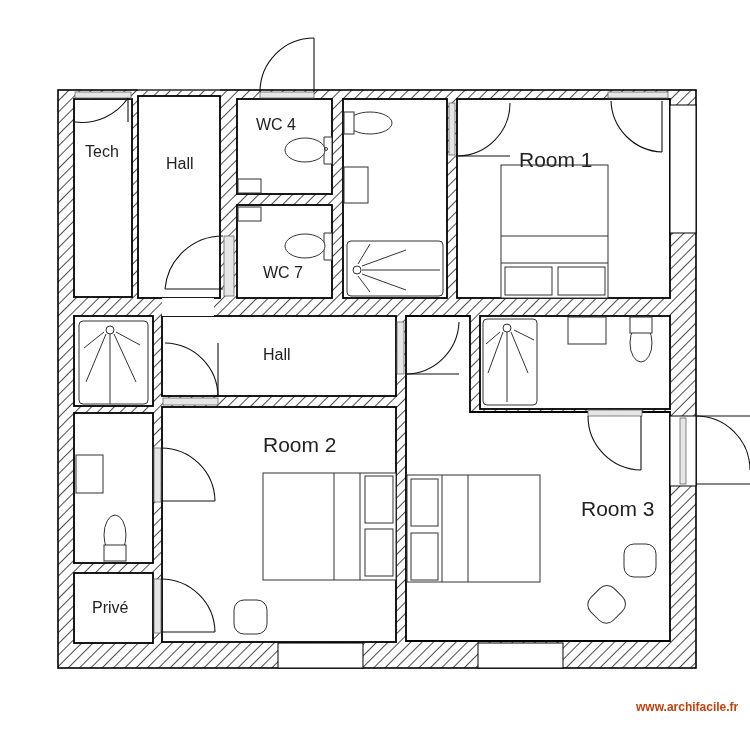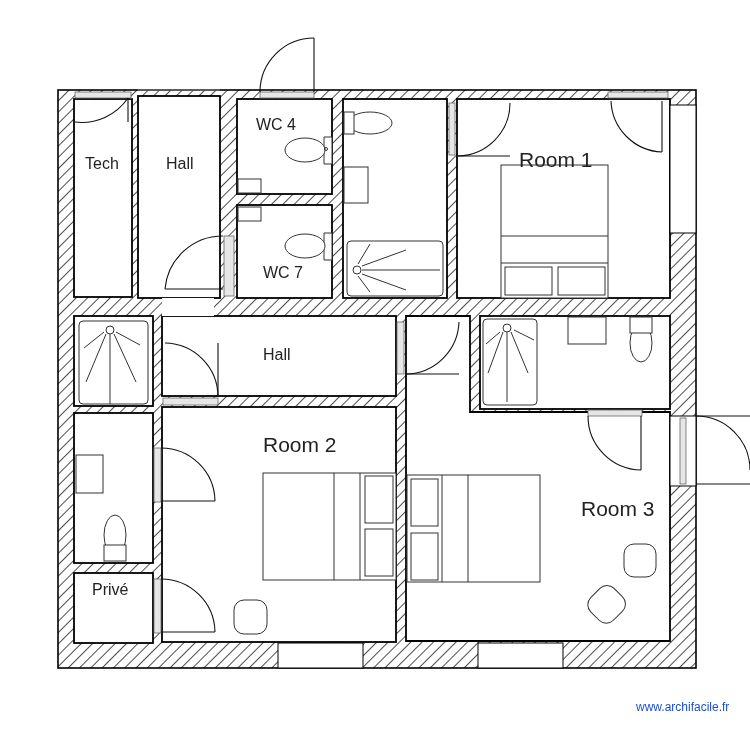--- a/index.html
+++ b/index.html
@@ -8,21 +8,21 @@
   .wall { fill:url(#hatch); stroke:#000; stroke-width:1.6; }
   .room { fill:#fff; stroke:#000; stroke-width:1.8; }
   .fix { fill:#fff; stroke:#333; stroke-width:1; }
   .thin { fill:none; stroke:#333; stroke-width:1; }
   .door-arc { fill:none; stroke:#111; stroke-width:1.1; }
   .door-leaf { stroke:#111; stroke-width:1.1; }
   .sill { fill:#e6e6e6; stroke:#666; stroke-width:0.8; }
   .label { position:absolute; color:#222; white-space:nowrap; }
   .lbl-small { font-size:16px; }
   .lbl-big { font-size:21px; }
-  .credit { position:absolute; left:636px; top:700px; font-size:12px; color:#1d4ed8; }
+  .credit { position:absolute; left:636px; top:700px; font-size:12px; color:#c2410c;font-weight:bold; }
 </style>
 </head>
 <body>
 
 <svg width="750" height="750" viewBox="0 0 750 750">
   <defs>
     <pattern id="hatch" patternUnits="userSpaceOnUse" width="8" height="8" patternTransform="rotate(45)">
       <rect width="8" height="8" fill="#fff"></rect>
       <line x1="0" y1="0" x2="0" y2="8" stroke="#000" stroke-width="1.4"></line>
     </pattern>
@@ -193,23 +193,23 @@
       </g>
     <g>
         <rect class="fix" x="624" y="544" width="32" height="33" rx="10"></rect>
       </g>
     <g>
         <rect class="fix" x="591" y="588" width="32" height="33" rx="10" transform="rotate(45 607 604)"></rect>
       </g>
   </g>
 </svg>
 
-<div class="label lbl-small" style="left:85px;top:155px;">Tech</div>
+<div class="label lbl-small" style="left:85px;top:143px;">Tech</div>
 <div class="label lbl-small" style="left:166px;top:155px;">Hall</div>
 <div class="label lbl-small" style="left:256px;top:116px;">WC 4</div>
 <div class="label lbl-small" style="left:263px;top:264px;">WC 7</div>
 <div class="label lbl-big" style="left:519px;top:127px;margin-top:21px;">Room 1</div>
 <div class="label lbl-small" style="left:263px;top:346px;">Hall</div>
 <div class="label lbl-big" style="left:263px;top:433px;">Room 2</div>
 <div class="label lbl-big" style="left:554px;top:497px;margin-left:27px;">Room 3</div>
-<div class="label lbl-small" style="left:92px;top:581px;text-align:center;">Privé</div>
+<div class="label lbl-small" style="left:92px;top:599px;text-align:center;">Privé</div>
 
 <div class="credit">www.archifacile.fr</div>
 
 </body></html>

